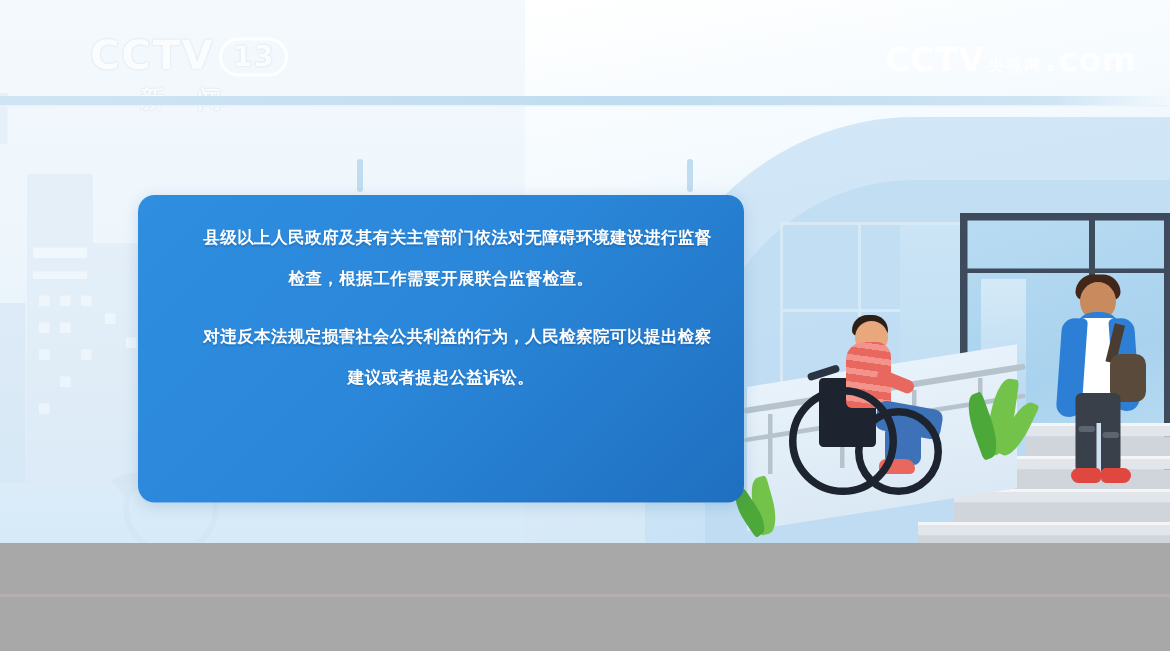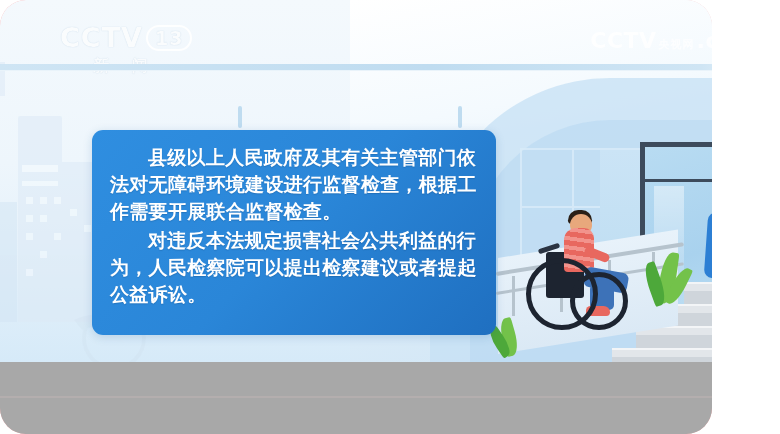--- a/index.html
+++ b/index.html
@@ -2,23 +2,22 @@
 <html><head>
 <meta charset="utf-8">
 <style>
   * { margin:0; padding:0; box-sizing:border-box; }
   body {
     width:780px; height:434px; overflow:hidden;
     font-family:"Liberation Sans", sans-serif;
     background:#ffffff;
   }
   .screen {
-    position:relative; width:712px; height:434px; overflow:hidden;
+    position:relative; width:780px; height:434px; overflow:hidden;
     background:#fca5a5;
-    border-radius:26px;
   }
 
   
   .video {
     position:absolute; left:0; top:0; width:780px; height:362px;
     overflow:hidden;
     background:linear-gradient(180deg,#f4f9fd 0%,#eef6fc 45%,#e3f0fa 75%,#d6eaf8 100%);
   }
 
   
@@ -174,26 +173,27 @@
   
   .card {
     position:absolute; left:92px; top:130px; width:404px; height:205px;
     background:linear-gradient(135deg,#2f8ee0 0%,#2a86d8 50%,#1f6fc0 100%);
     border-radius:11px;
     box-shadow:0 2px 10px rgba(25,90,150,.18);
     padding:16px 18px 12px 18px;
   }
   .card p {
     color:#ffffff; font-weight:700;
-    font-family:Liberation Mono, monospace;
-    font-size:19px; line-height:27px; letter-spacing:.3px;
+    font-family:Liberation Serif, serif;
+    font-size:11px; line-height:27px; letter-spacing:.3px;
     text-indent:2em;
     text-shadow:0 1px 1px rgba(10,60,110,.25);
-  }
-  .card p + p { margin-top:2px; }
+    text-align:center;
+  }
+  .card p + p { margin-top:12px; }
 
   
   .dove {
     position:absolute; left:62px; top:300px; width:96px; height:72px;
     opacity:.30; pointer-events:none;
   }
 
   
   .player {
     position:absolute; left:0; top:362px; width:780px; height:72px;

